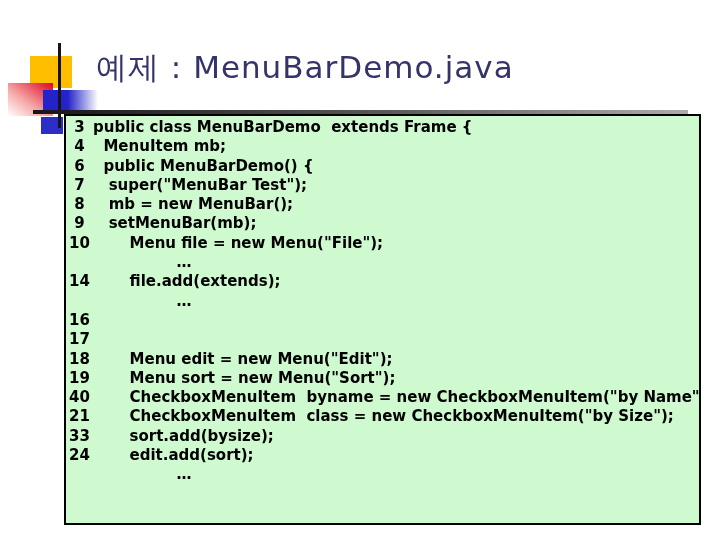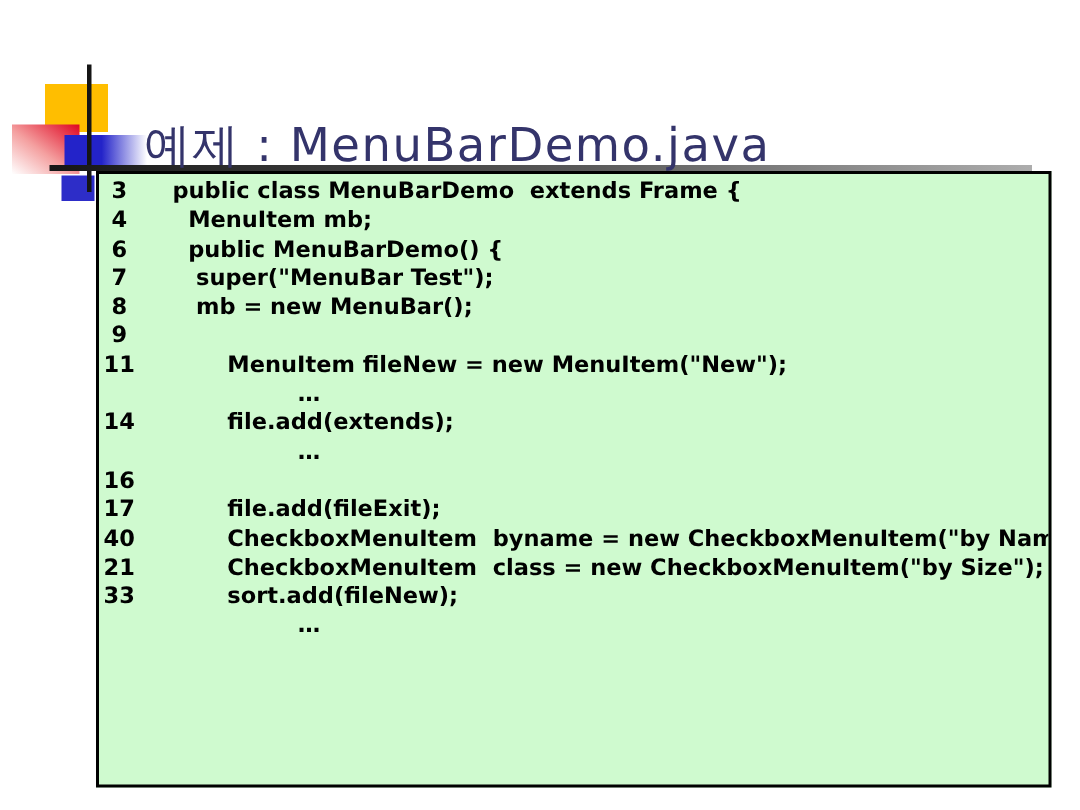--- a/index.html
+++ b/index.html
@@ -21,40 +21,39 @@
   .v-line{left:58px;top:43px;width:3px;height:85px;background:#151515;}
   .h-line{left:33px;top:110px;width:655px;height:3.5px;
           background:linear-gradient(to right,#161616 0%,#5a5a5a 55%,#ADADAD 100%);}
   
   .title{
     position:absolute;left:96px;top:48px;
     font-size:31px;line-height:38px;
     letter-spacing:1px;
     color:#34346B;
     white-space:nowrap;
-    margin-top:30px;
   }
   
   .code-box{
     position:absolute;left:64px;top:114px;
     width:637px;height:411px;
     box-sizing:border-box;
     border:2.5px solid #000000;
     background:#CFFACF;
     padding-top:2px;
     overflow:hidden;
   }
   .code-row{
     display:flex;
     height:19.3px;line-height:19.3px;
     font-size:15px;font-weight:bold;color:#000000;
     white-space:pre;
   }
   .code-row .num{flex:none;width:27px;text-align:center;}
-  .code-row .code{flex:none;white-space:pre;margin-left:22px;}
+  .code-row .code{flex:none;white-space:pre;}
 </style>
 </head>
 <body>
 
 <div class="slide">
 
   <div class="deco sq-yellow"></div>
   <div class="deco sq-red"></div>
   <div class="deco sq-blue"></div>
   <div class="deco sq-blue-small"></div>
@@ -63,27 +62,30 @@
 
   <div class="title">예제 : MenuBarDemo.java</div>
 
   <div class="code-box">
     <div>
         <div class="code-row"><span class="num">3</span><span class="code">public class MenuBarDemo  extends Frame {</span></div>
         <div class="code-row"><span class="num">4</span><span class="code">  MenuItem mb;</span></div>
         <div class="code-row"><span class="num">6</span><span class="code">  public MenuBarDemo() {</span></div>
         <div class="code-row"><span class="num">7</span><span class="code">   super("MenuBar Test");</span></div>
         <div class="code-row"><span class="num">8</span><span class="code">   mb = new MenuBar();</span></div>
-        <div class="code-row"><span class="num">9</span></div>
-        <div class="code-row"><span class="num">11</span><span class="code">       MenuItem fileNew = new MenuItem("New");</span></div>
+        <div class="code-row"><span class="num">9</span><span class="code">   setMenuBar(mb);</span></div>
+        <div class="code-row"><span class="num">10</span><span class="code">       Menu file = new Menu("File");</span></div>
         <div class="code-row"><span class="num"></span><span class="code">                …</span></div>
         <div class="code-row"><span class="num">14</span><span class="code">       file.add(extends);</span></div>
         <div class="code-row"><span class="num"></span><span class="code">                …</span></div>
         <div class="code-row"><span class="num">16</span></div>
-        <div class="code-row"><span class="num">17</span><span class="code">       file.add(fileExit);</span></div>
+        <div class="code-row"><span class="num">17</span></div>
+        <div class="code-row"><span class="num">18</span><span class="code">       Menu edit = new Menu("Edit");</span></div>
+        <div class="code-row"><span class="num">19</span><span class="code">       Menu sort = new Menu("Sort");</span></div>
         <div class="code-row"><span class="num">40</span><span class="code">       CheckboxMenuItem  byname = new CheckboxMenuItem("by Name");</span></div>
         <div class="code-row"><span class="num">21</span><span class="code">       CheckboxMenuItem  class = new CheckboxMenuItem("by Size");</span></div>
-        <div class="code-row"><span class="num">33</span><span class="code">       sort.add(fileNew);</span></div>
+        <div class="code-row"><span class="num">33</span><span class="code">       sort.add(bysize);</span></div>
+        <div class="code-row"><span class="num">24</span><span class="code">       edit.add(sort);</span></div>
         <div class="code-row"><span class="num"></span><span class="code">                …</span></div>
       </div>
   </div>
 
 </div>
 
 </body></html>

